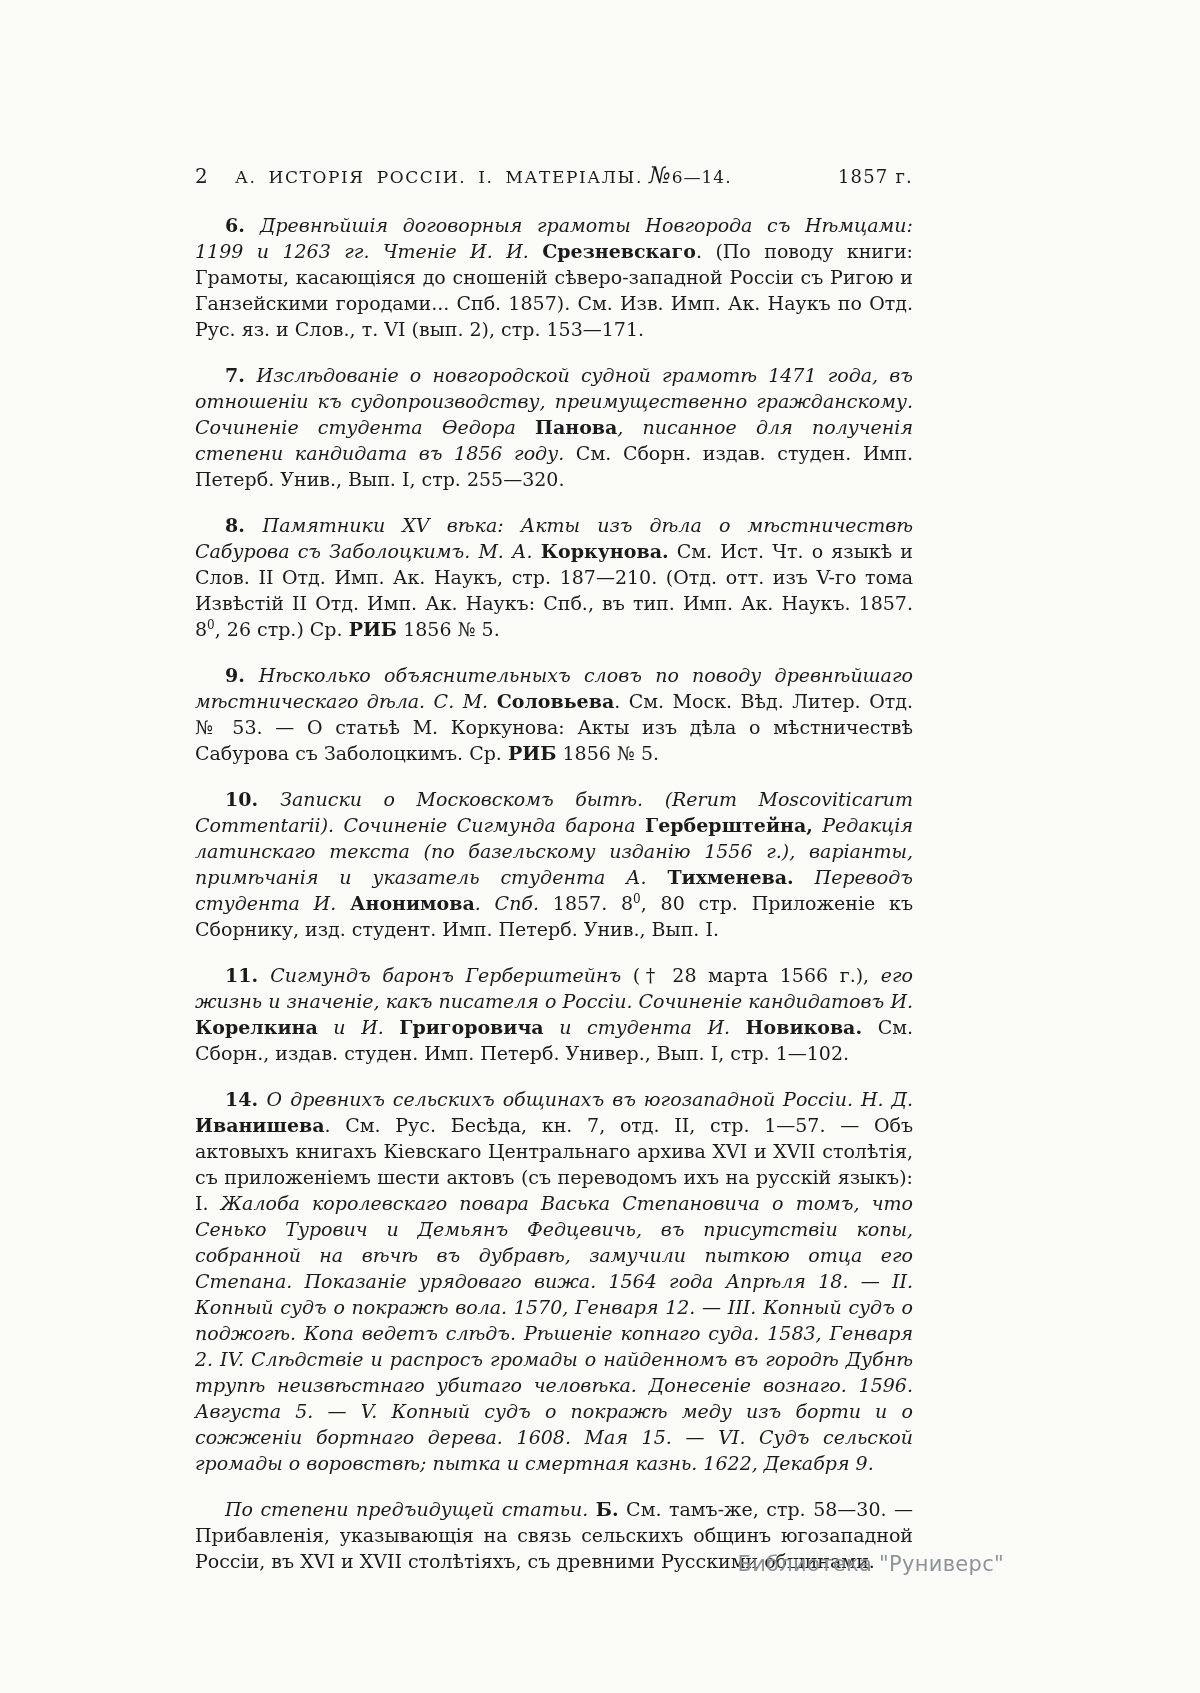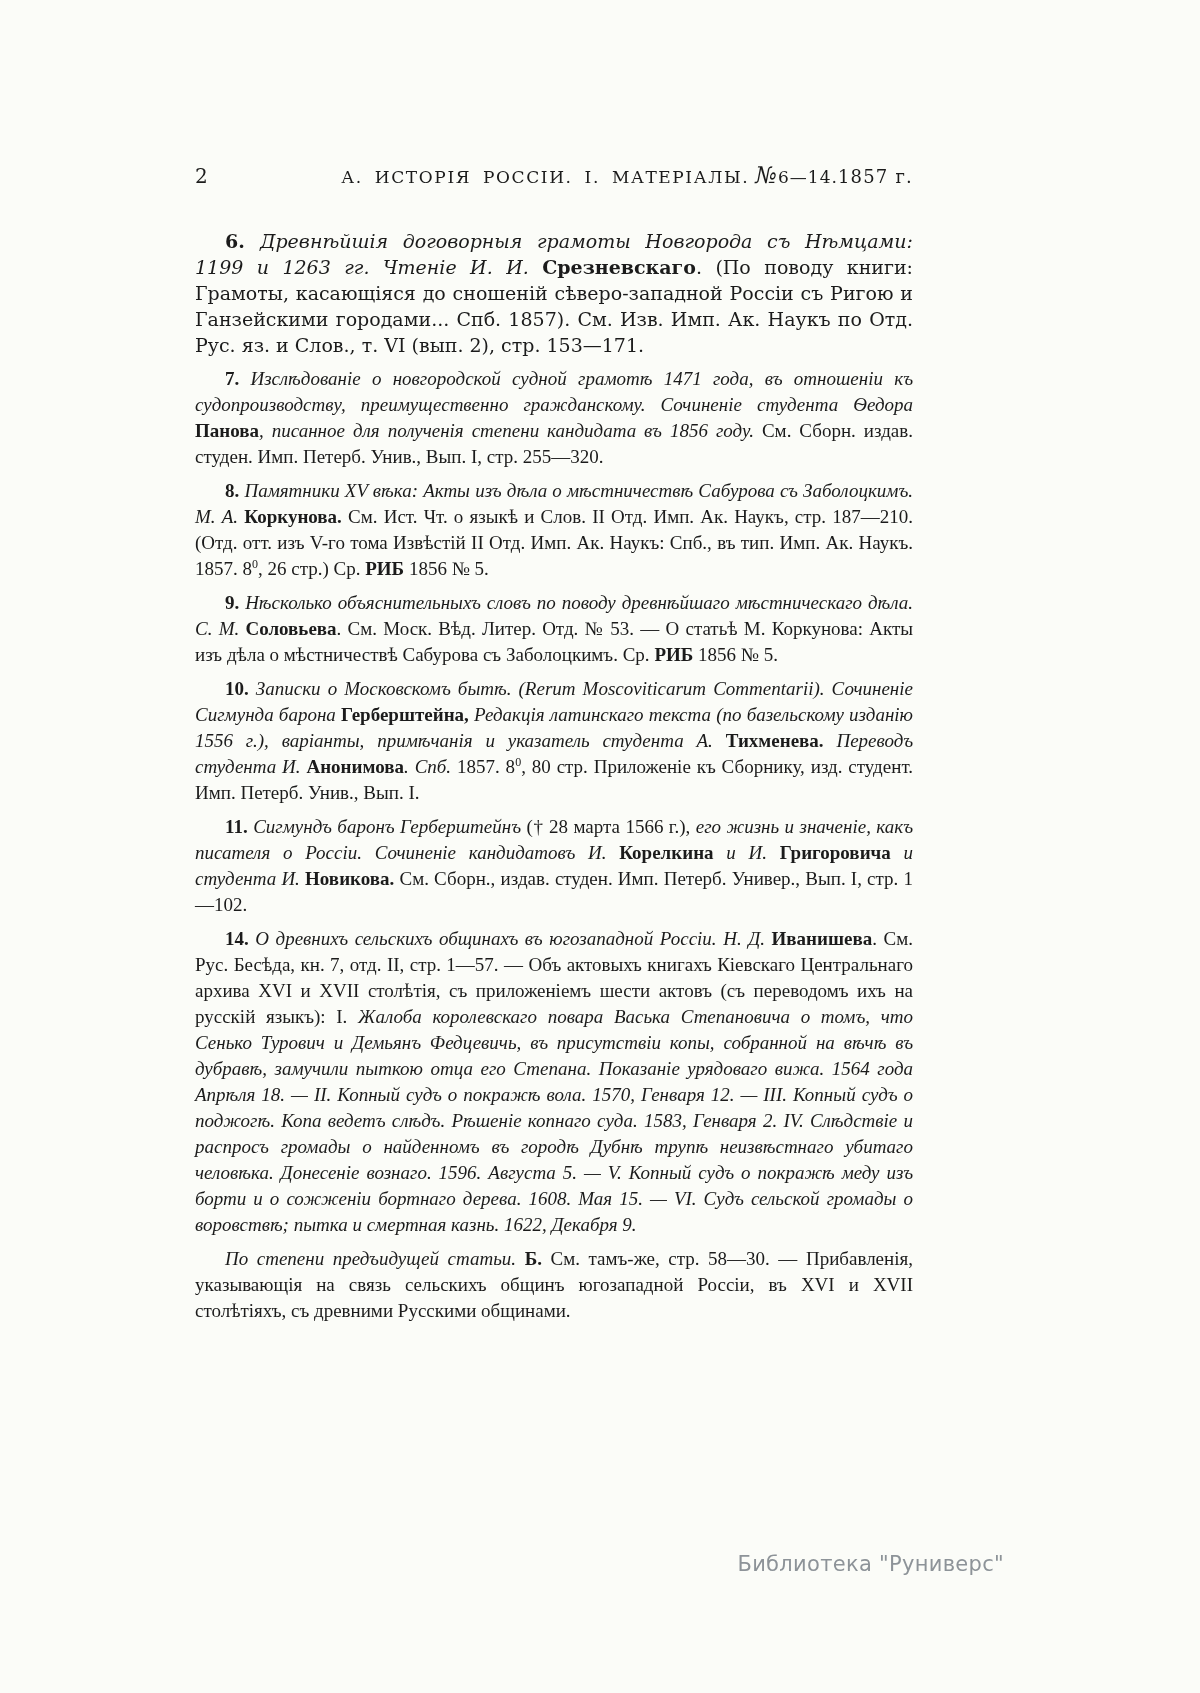--- a/index.html
+++ b/index.html
@@ -12,37 +12,37 @@
     overflow:hidden;
   }
   .page{position:absolute;inset:0;}
   .pagehead{
     position:absolute;left:195px;top:162px;width:718px;
     display:flex;align-items:baseline;
     font-size:17px;
   }
   .pnum{font-size:20px;min-width:40px;}
   .ptitle{
-    flex:1;text-align:right;
+    flex:1;text-align:left;
     letter-spacing:1.6px;word-spacing:5px;
     white-space:nowrap;
   }
   .numero{
     font-style:italic;font-size:23px;letter-spacing:0;
     padding:0 1px 0 6px;
   }
   .prange{letter-spacing:1px;}
   .pyear{font-size:18px;letter-spacing:1.2px;min-width:70px;text-align:left;}
   .body-text{
-    position:absolute;left:195px;top:228px;width:718px;
+    position:absolute;left:195px;top:212px;width:718px;
     font-size:19px;line-height:26px;
     text-align:justify;
   }
   .para{margin:0;text-indent:30px;}
-  .para.spaced{margin-top:8px;font-family:Liberation Serif, serif;}
+  .para.spaced{margin-top:20px;}
   .run-i{font-style:italic;}
   .run-b{font-weight:bold;}
   sup.run-sup{font-size:12px;line-height:0;}
   .watermark{
     position:absolute;right:196px;top:1552px;
     font-family:"DejaVu Sans", sans-serif;
     font-size:21px;color:#8d9398;
     letter-spacing:0.3px;
   }
 </style>

